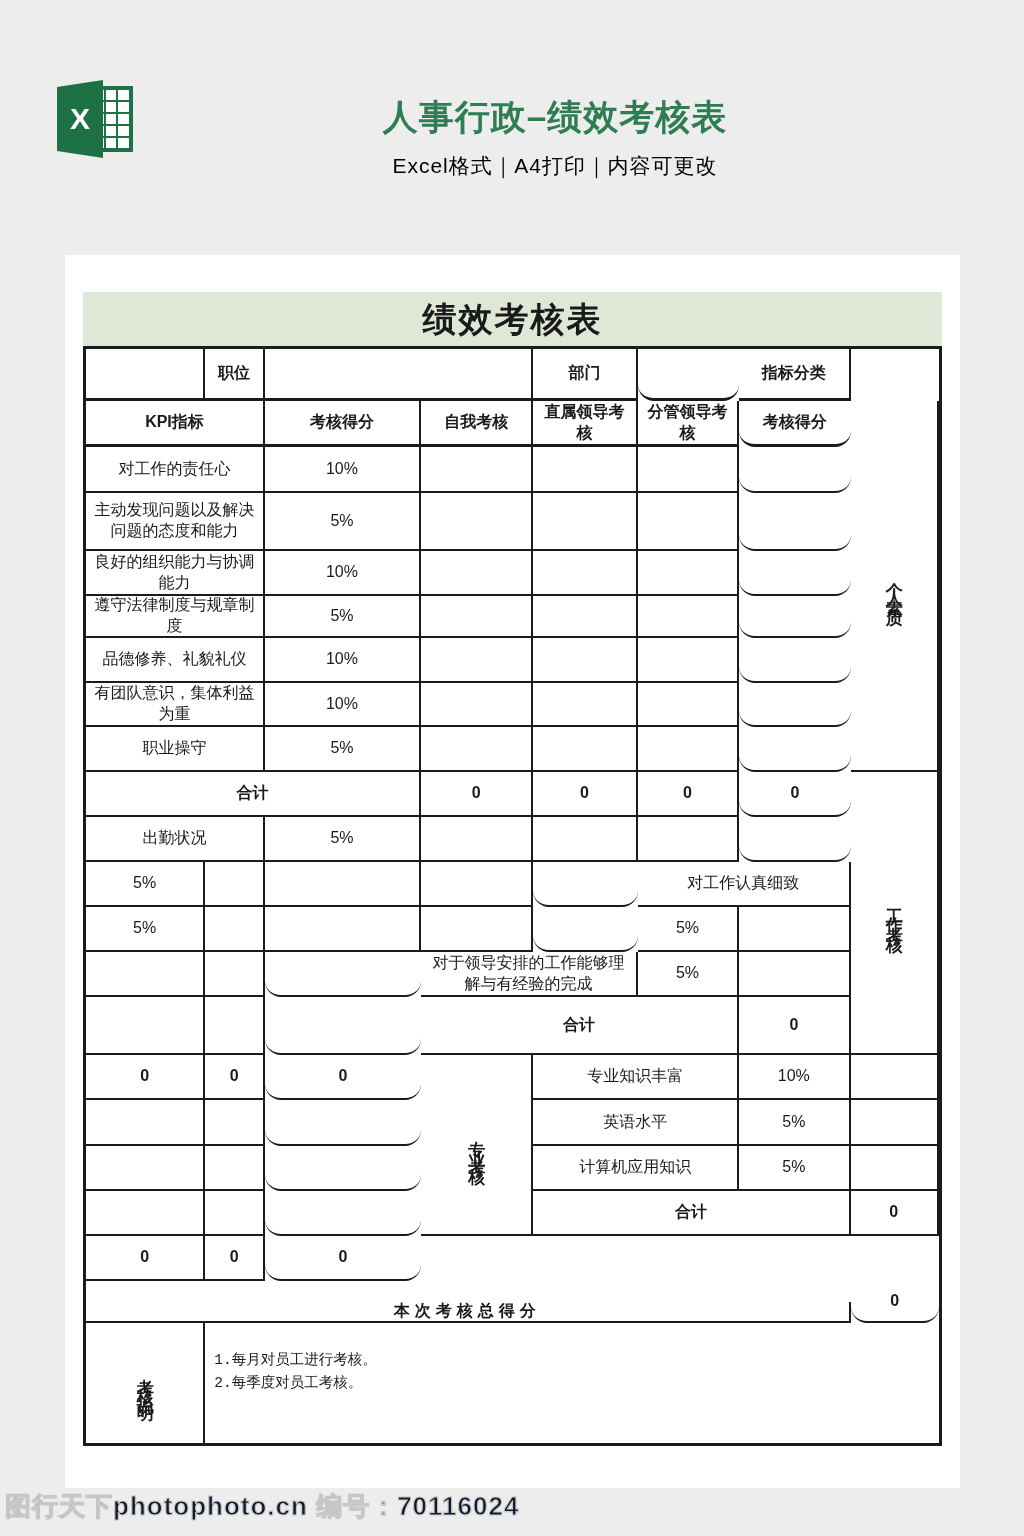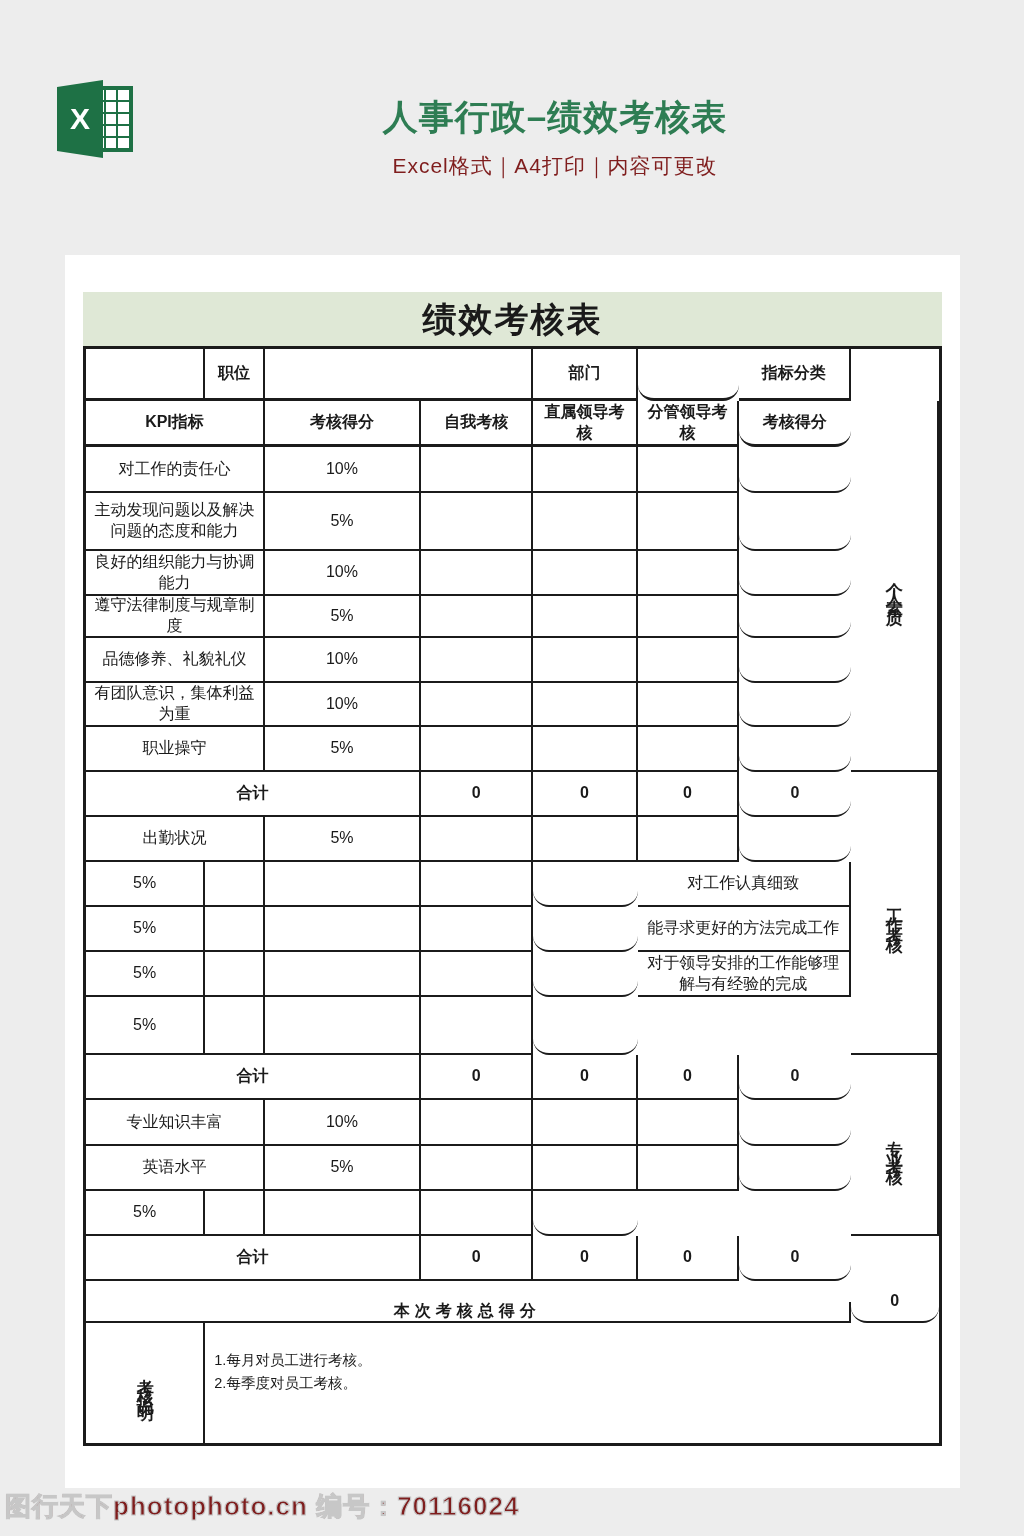--- a/index.html
+++ b/index.html
@@ -20,21 +20,21 @@
   .xl-sheet i { background:#ffffff; }
   .xl-cover {
     position:absolute; left:0; top:0; width:46px; height:78px; background:#1e7145;
     clip-path:polygon(0 9%, 100% 0, 100% 100%, 0 91%);
     display:flex; align-items:center; justify-content:center;
   }
   .xl-cover span { color:#fff; font-weight:700; font-size:30px; line-height:1; }
 
   .head-text { position:absolute; left:86px; right:0; top:94px; text-align:center; }
   .head-title { font-size:35px; font-weight:700; color:#2e7d53; letter-spacing:1px; }
-  .head-sub { margin-top:11px; font-size:21px; color:#7f1d1d; letter-spacing:1px; }
+  .head-sub { margin-top:11px; font-size:21px; color:#000000; letter-spacing:1px; }
 
   
   .sheet { position:absolute; left:65px; top:255px; width:895px; height:1233px; background:#ffffff; }
   .sheet-title {
     margin:37px 18px 0; height:54px; background:#dfe8d6;
     font-size:34px; font-weight:700; text-align:center; line-height:54px; letter-spacing:2px;
   }
 
   
   .tbl {
@@ -58,28 +58,28 @@
   .rs4 { grid-row:span 4; }
   .nr { border-right:none;border-radius:16px; }
   .nb { border-bottom:none; }
   .vert {
     writing-mode:vertical-lr; text-orientation:upright;
     letter-spacing:9px; font-weight:700; font-size:17px;
   }
   .grand { letter-spacing:5px; }
   .notes {
     flex-direction:column; align-items:flex-start; justify-content:flex-start;
-    text-align:left; font-size:14.5px; line-height:1.6; padding:5px 9px;
+    text-align:left; font-size:14.5px; line-height:1.6; padding:5px 9px;font-family:Liberation Mono, monospace;
   }
 
   
   .watermark {
     position:absolute; left:5px; top:1489px; white-space:nowrap;
     font-size:26px; font-weight:700; letter-spacing:1px;
-    color:#7f1d1d; -webkit-text-stroke:1.1px #c7c7c7;
+    color:#0f172a; -webkit-text-stroke:1.1px #c7c7c7;
     text-shadow:0 0 1px #cfcfcf;
   }
 </style>
 </head>
 <body>
 
 <header>
   <div class="excel-icon">
     <div class="xl-sheet">
         <i></i>
@@ -199,21 +199,20 @@
     <div class="c"></div>
     <div class="c nr"></div>
 
     <div class="c s2">对工作认真细致</div>
     <div class="c">5%</div>
     <div class="c"></div>
     <div class="c"></div>
     <div class="c"></div>
     <div class="c nr"></div>
 
-    <div class="c s2">能寻求更好的方法完成工作</div>
     <div class="c">5%</div>
     <div class="c"></div>
     <div class="c"></div>
     <div class="c"></div>
     <div class="c nr"></div>
 
     <div class="c s2">对于领导安排的工作能够理解与有经验的完成</div>
     <div class="c">5%</div>
     <div class="c"></div>
     <div class="c"></div>
@@ -235,20 +234,21 @@
     <div class="c"></div>
     <div class="c nr"></div>
 
     <div class="c s2">英语水平</div>
     <div class="c">5%</div>
     <div class="c"></div>
     <div class="c"></div>
     <div class="c"></div>
     <div class="c nr"></div>
 
+    <div class="c s2">计算机应用知识</div>
     <div class="c">5%</div>
     <div class="c"></div>
     <div class="c"></div>
     <div class="c"></div>
     <div class="c nr"></div>
 
     <div class="c b s3">合计</div>
     <div class="c b">0</div>
     <div class="c b">0</div>
     <div class="c b">0</div>

